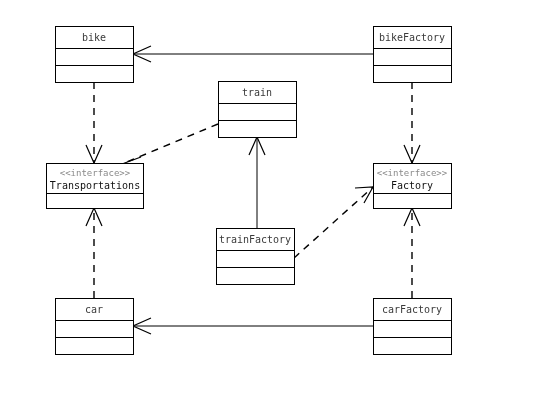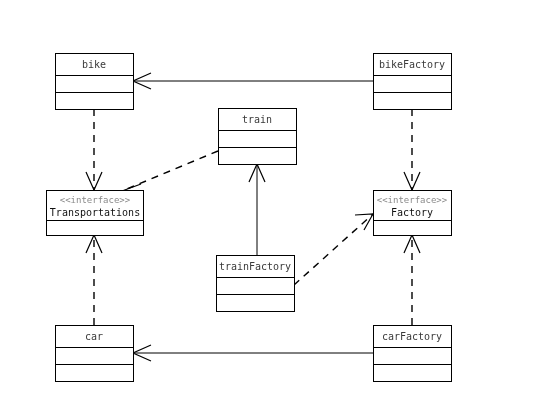--- a/index.html
+++ b/index.html
@@ -7,21 +7,20 @@
     padding: 0;
     background: #ffffff;
   }
   #diagram-root {
     position: relative;
     width: 556px;
     height: 376px;
     background: #ffffff;
     font-family: "DejaVu Sans Mono", "Liberation Mono", monospace;
     overflow: hidden;
-    margin-top: 27px;
   }
   svg.canvas {
     position: absolute;
     top: 0;
     left: 0;
     width: 556px;
     height: 410px;
   }
   .cls-box rect {
     fill: #ffffff;

